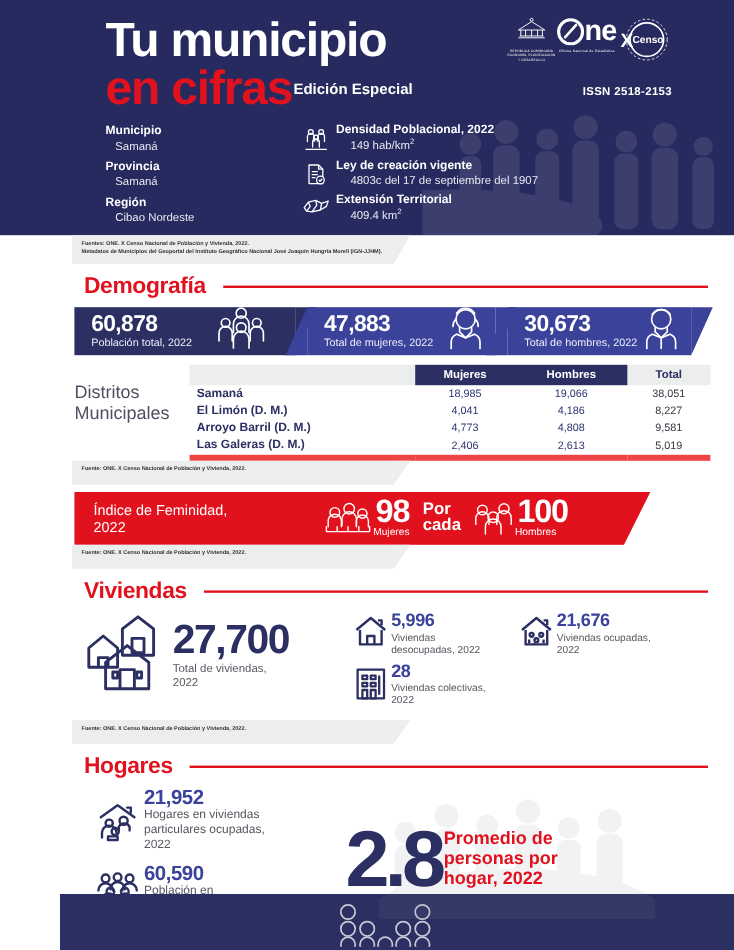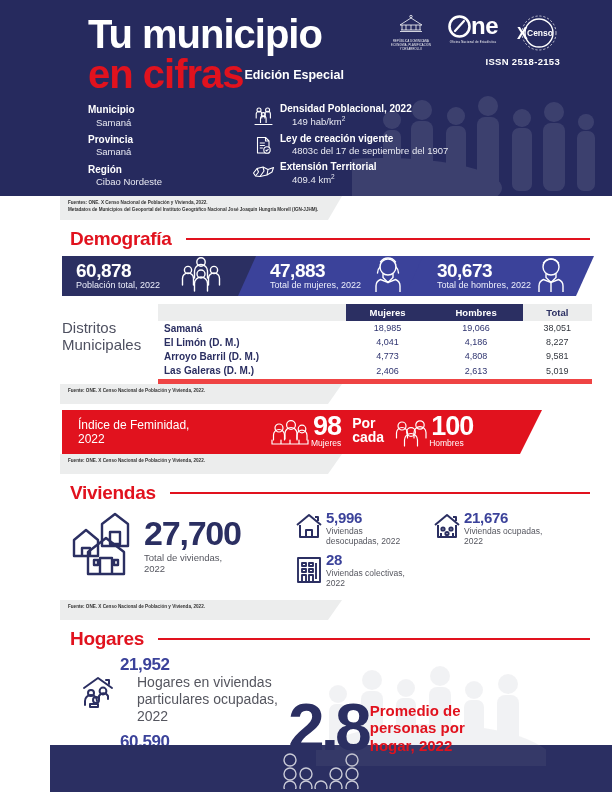--- a/index.html
+++ b/index.html
@@ -39,31 +39,31 @@
     display: inline-block;
   }
   .title-edition {
     display: inline-block;
     font-size: 12.5px; font-weight: 700; color: #ffffff;
     vertical-align: 9px; margin-left: 1px;
   }
 
   .logos {
     position: absolute; right: 52px; top: 14px;
-    display: flex; align-items: flex-start; gap: 16px;
+    display: flex; align-items: flex-start; 
   }
   .logo-escudo { width: 42px; text-align: center; color: #fff; }
   .logo-escudo-lines { font-size: 2.6px; line-height: 1.45; letter-spacing: .2px; margin-top: 2px; }
   .logo-one { display:flex; flex-direction:column; align-items:center; color:#fff; }
   .logo-one-main { display:flex; align-items:center; }
   .logo-one-text { font-size: 24px; font-weight: 700; letter-spacing: -.5px; line-height: 1; }
   .logo-one-sub { font-size: 2.8px; letter-spacing: .25px; margin-top: 2px; }
   .logo-censo { position: relative; width: 46px; height: 40px; color:#fff; }
   .issn {
-    position: absolute; right: 52px; top: 56px;
+    position: absolute; right: 52px; top: 71px;
     font-size: 9.5px; font-weight: 700; color: #ffffff; letter-spacing: .3px; padding-left: 12px;
   }
 
   .header-facts { position: absolute; left: 88px; top: 104px; width: 440px; }
   .fact-left { position: absolute; left: 0; top: 0; width: 150px; }
   .fact-label { font-size: 10px; font-weight: 700; color: #ffffff; line-height: 1.25; }
   .fact-value { font-size: 9.5px; color: #e8e9f2; line-height: 1.3; padding-left: 8px; margin-bottom: 5px; }
 
   .fact-right { position: absolute; left: 158px; top: -2px; }
   .fact-row { display: flex; align-items: flex-start; margin-bottom: 3px; }
@@ -170,21 +170,21 @@
   .viv-ico { flex: 0 0 34px; display: flex; justify-content: center; padding-top: 2px; }
   .viv-num { font-size: 15px; font-weight: 700; color: #3b429a; line-height: 1.05; letter-spacing: -.3px; }
   .viv-lbl { font-size: 8.5px; color: #55565f; line-height: 1.2; }
 
   
   .hog-area { display: flex; margin: 2px 0 0 76px; padding-right: 18px; position: relative; }
   .hog-left { width: 212px; flex: 0 0 212px; }
   .hog-item { display: flex; align-items: center; margin-bottom: 8px; }
   .hog-ico { flex: 0 0 44px; display: flex; justify-content: center; padding-top: 3px; }
   .hog-num { font-size: 17px; font-weight: 700; color: #3b429a; line-height: 1.05; letter-spacing: -.4px; }
-  .hog-lbl { font-size: 14px; color: #55565f; line-height: 1.22; margin-left: 17px; }
+  .hog-lbl { font-size: 10px; color: #55565f; line-height: 1.22; }
   .hog-right { flex: 1; display: flex; align-items: center; position: relative; padding-top: 6px; }
   .hog-big { font-size: 66px; font-weight: 700; color: #2b2f62; letter-spacing: -4px; line-height: .84; z-index: 2; }
   .hog-big-lbl { font-size: 15px; font-weight: 700; color: #e1121e; line-height: 1.16; z-index: 2; margin-left: 2px; }
   .hog-silhouette {
     position: absolute; left: 28px; top: -6px; width: 230px; height: 116px;
     opacity: .11; z-index: 1; pointer-events: none;
   }
 
   
   .footer {

